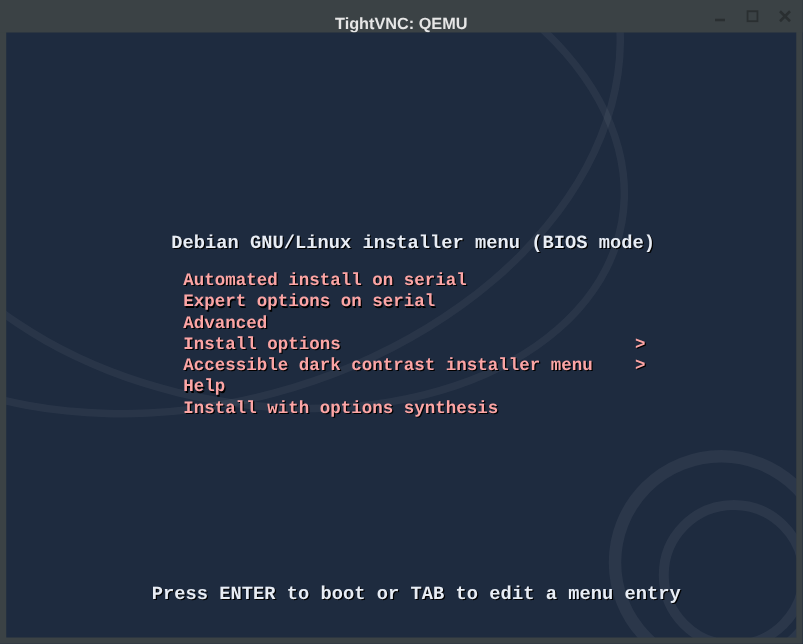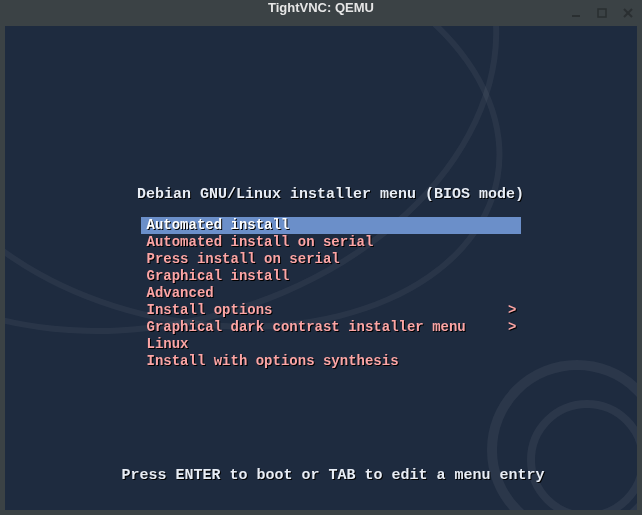--- a/index.html
+++ b/index.html
@@ -7,21 +7,21 @@
     width: 642px;
     height: 515px;
     background: #3b4245;
     font-family: sans-serif;
     overflow: hidden;
   }
   .titlebar {
     height: 26px;
     background: #3b4245;
     display: flex;
-    align-items: flex-start;
+    align-items: flex-end;
     justify-content: center;
     position: relative;
   }
   .titlebar-title {
     color: #e6e6e6;
     font-size: 13px;
     font-weight: bold;
   }
   .titlebar-controls {
     position: absolute;
@@ -144,26 +144,24 @@
 
 <div class="vnc-frame">
   <div class="swirl swirl1"></div>
   <div class="swirl swirl2"></div>
   <div class="swirl swirl3"></div>
   <div class="swirl swirl4"></div>
 
   <div class="menu-area">
     <div class="menu-title">Debian GNU/Linux installer menu (BIOS mode)</div>
     <div class="menu-list" id="menu-list">
-        <div class="menu-item selected"><span>Automated install</span></div>
         <div class="menu-item"><span>Automated install on serial</span></div>
-        <div class="menu-item"><span>Press install on serial</span></div>
-        <div class="menu-item"><span>Graphical install</span></div>
+        <div class="menu-item"><span>Expert options on serial</span></div>
         <div class="menu-item"><span>Advanced</span></div>
         <div class="menu-item"><span>Install options</span><span class="submenu-arrow">&gt;</span></div>
-        <div class="menu-item"><span>Graphical dark contrast installer menu</span><span class="submenu-arrow">&gt;</span></div>
-        <div class="menu-item"><span>Linux</span></div>
+        <div class="menu-item"><span>Accessible dark contrast installer menu</span><span class="submenu-arrow">&gt;</span></div>
+        <div class="menu-item"><span>Help</span></div>
         <div class="menu-item"><span>Install with options synthesis</span></div>
       </div>
   </div>
 
   <div class="footer-hint">Press ENTER to boot or TAB to edit a menu entry</div>
 </div>
 
 </body></html>

